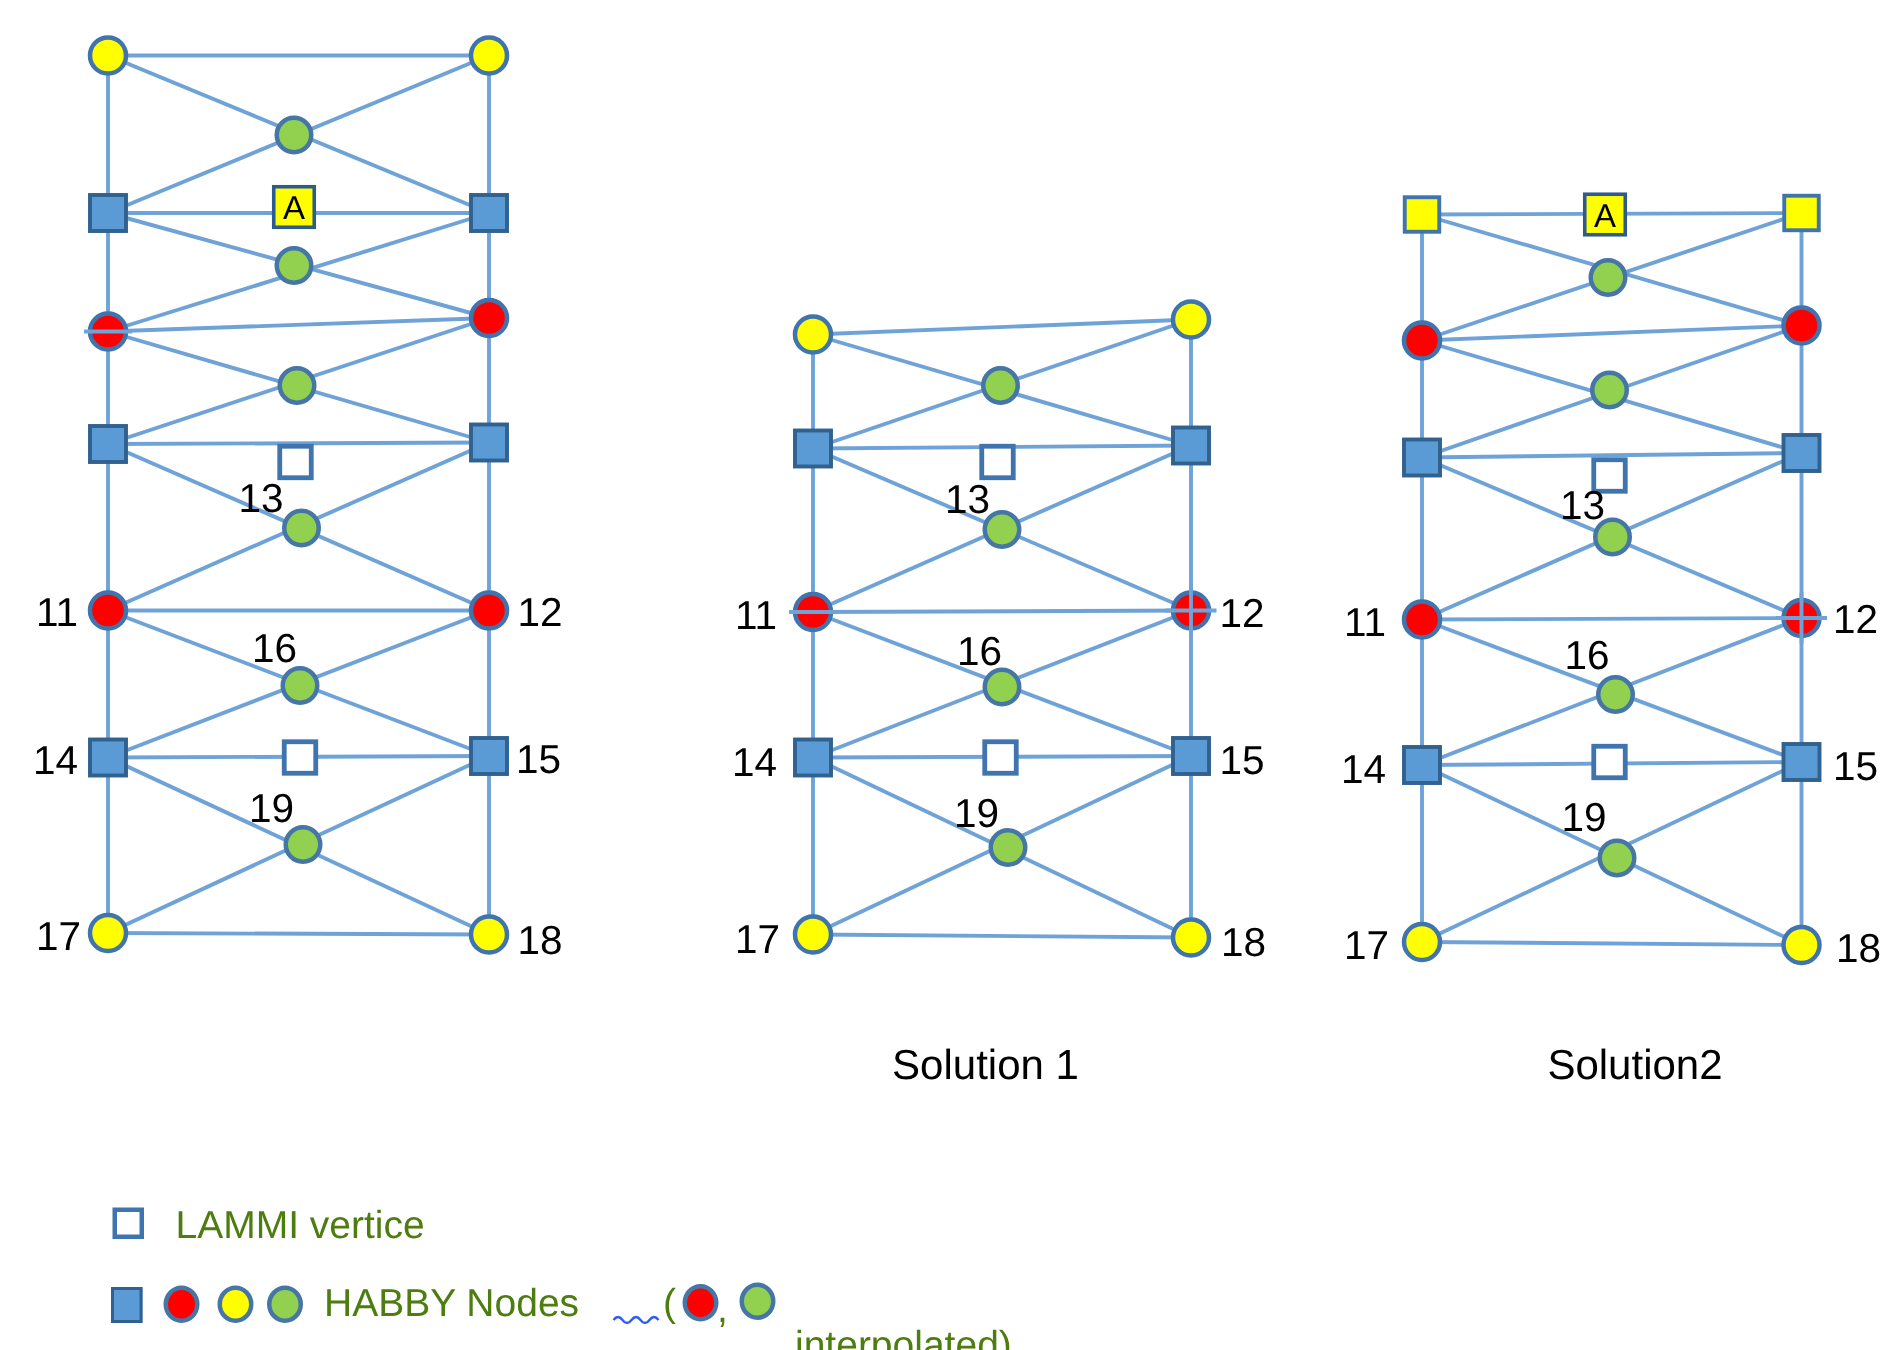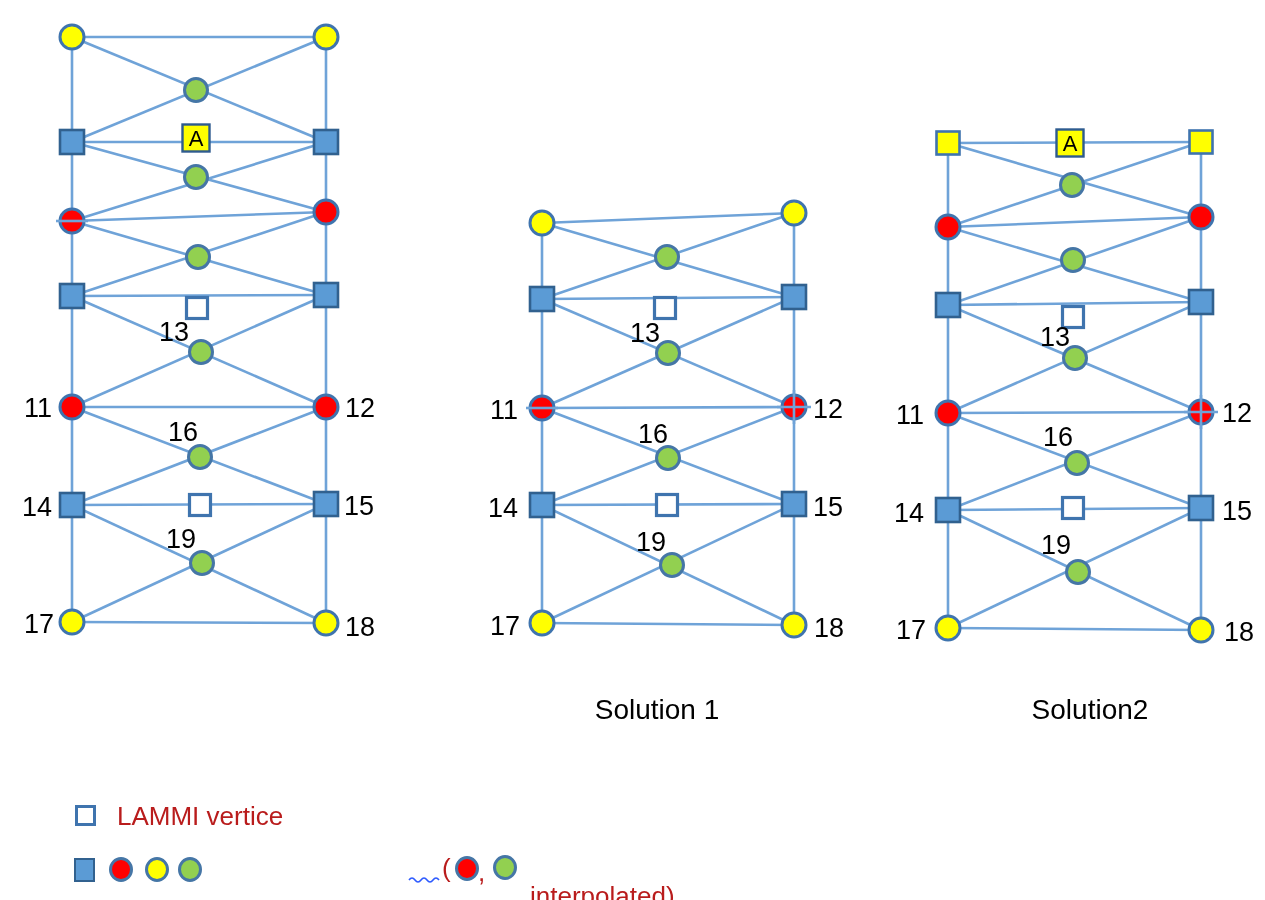--- a/index.html
+++ b/index.html
@@ -2,21 +2,21 @@
 <html><head>
 <meta charset="utf-8">
 <style>
   html,body{margin:0;padding:0;background:#ffffff;}
   .slide{position:relative;width:1265px;height:900px;background:#ffffff;overflow:hidden;
          font-family:"Liberation Sans",sans-serif;}
   svg text{font-family:"Liberation Sans",sans-serif;font-size:27px;fill:#000000;}
   svg text.caption{font-size:28px;}
   svg text.a-letter{font-size:22px;}
   .lg-abs{position:absolute;}
-  .lg-text{font-size:26px;color:#b91c1c;line-height:1.1;white-space:nowrap;}
+  .lg-text{font-size:26px;color:#4d7c0f;line-height:1.1;white-space:nowrap;}
   .lg-sq-open{width:15px;height:15px;border:3.5px solid #3F74AE;background:#fff;}
   .lg-sq-fill{width:17px;height:20px;background:#5B9BD5;border:2.5px solid #31618F;}
   .lg-circle{width:18px;height:19px;border-radius:50%;border:3px solid #4576A6;}
   .lg-red{background:#FF0000;}
   .lg-yellow{background:#FFFF00;}
   .lg-green{background:#92D050;}
 </style>
 </head>
 <body>
 
@@ -183,20 +183,21 @@
 
   
   <span class="lg-abs lg-sq-open" style="left:75px;top:805px;"></span>
   <span class="lg-abs lg-text" style="left:117px;top:802px;">LAMMI vertice</span>
 
   
   <span class="lg-abs lg-sq-fill" style="left:74px;top:858px;"></span>
   <span class="lg-abs lg-circle lg-red" style="left:109px;top:857px;"></span>
   <span class="lg-abs lg-circle lg-yellow" style="left:145px;top:857px;"></span>
   <span class="lg-abs lg-circle lg-green" style="left:178px;top:857px;"></span>
+  <span class="lg-abs lg-text" style="left:216px;top:854px;">HABBY Nodes</span>
   <svg class="lg-abs" style="left:408px;top:876px;" width="34" height="7" viewBox="0 0 34 7">
     <path d="M1 4 q3 -4 6 0 t6 0 t6 0 t6 0 t6 0" fill="none" stroke="#2E5BFF" stroke-width="1.6"></path>
   </svg>
   <span class="lg-abs lg-text" style="left:442px;top:854px;">(</span>
   <span class="lg-abs lg-circle lg-red" style="left:455px;top:856px;"></span>
   <span class="lg-abs lg-text" style="left:478px;top:858px;">,</span>
   <span class="lg-abs lg-circle lg-green" style="left:493px;top:855px;"></span>
   <span class="lg-abs lg-text" style="left:530px;top:854px;margin-top:28px;">interpolated)</span>
 
 </div>

